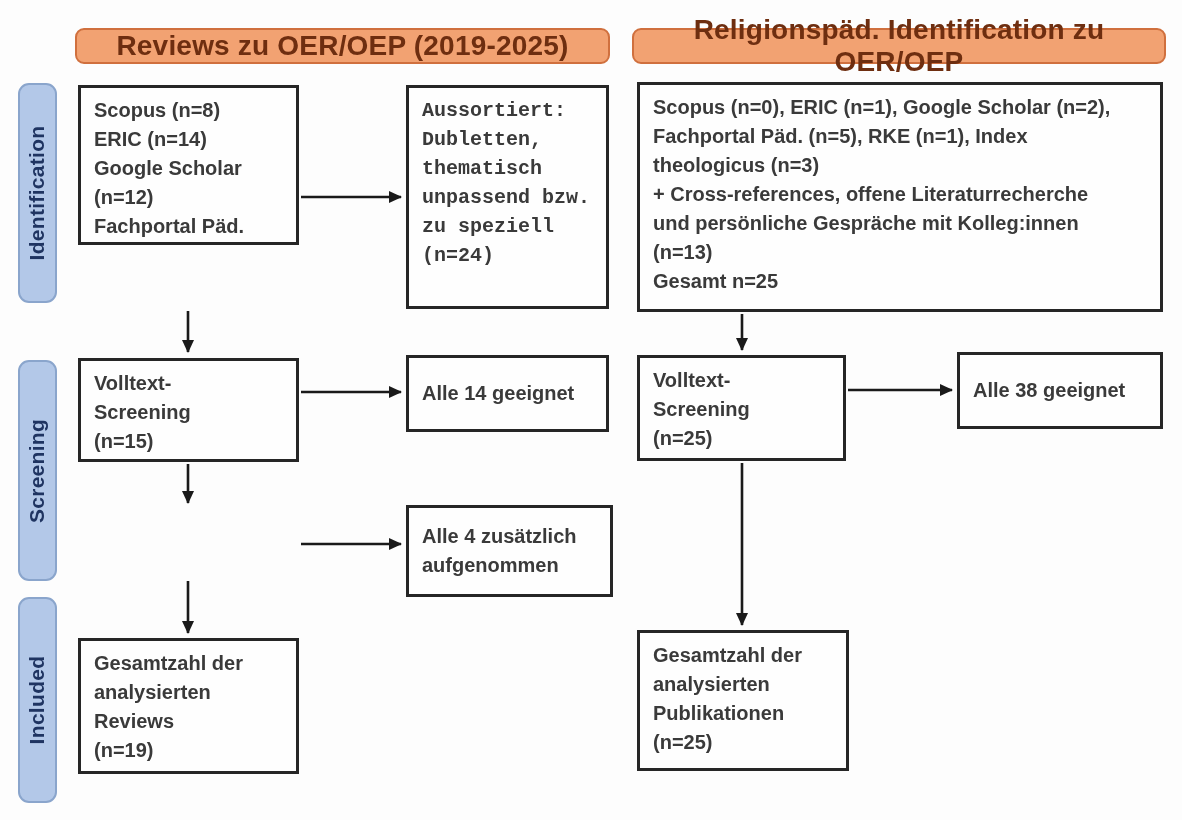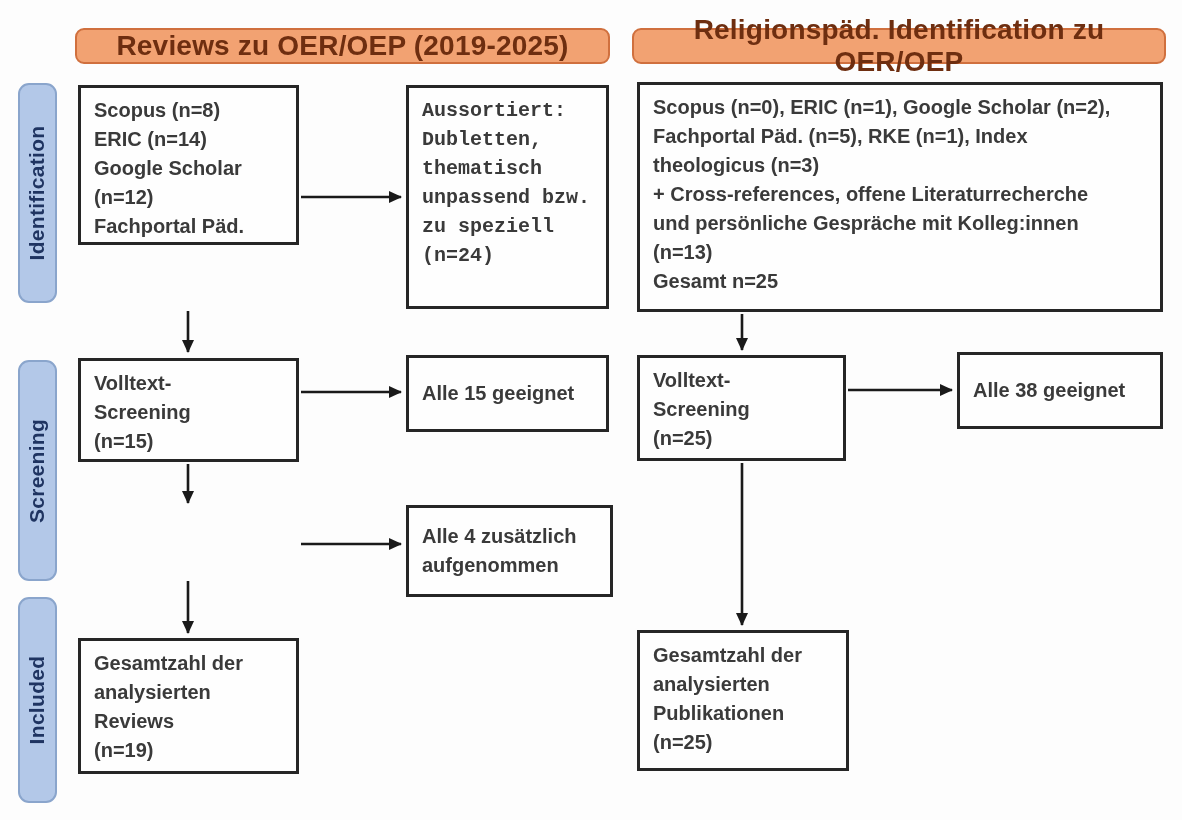--- a/index.html
+++ b/index.html
@@ -120,21 +120,21 @@
 Dubletten,
 thematisch
 unpassend bzw.
 zu speziell
 (n=24)</div>
 
   <div class="node" style="left:78px;top:358px;width:221px;height:104px;">Volltext-
 Screening
 (n=15)</div>
 
-  <div class="node vcenter" style="left:406px;top:355px;width:203px;height:77px;">Alle 15 geeignet</div>
+  <div class="node vcenter" style="left:406px;top:355px;width:203px;height:77px;">Alle 14 geeignet</div>
 
 
   <div class="node vcenter" style="left:406px;top:505px;width:207px;height:92px;">Alle 4 zusätzlich
 aufgenommen</div>
 
   <div class="node" style="left:78px;top:638px;width:221px;height:136px;">Gesamtzahl der
 analysierten
 Reviews
 (n=19)</div>
 

